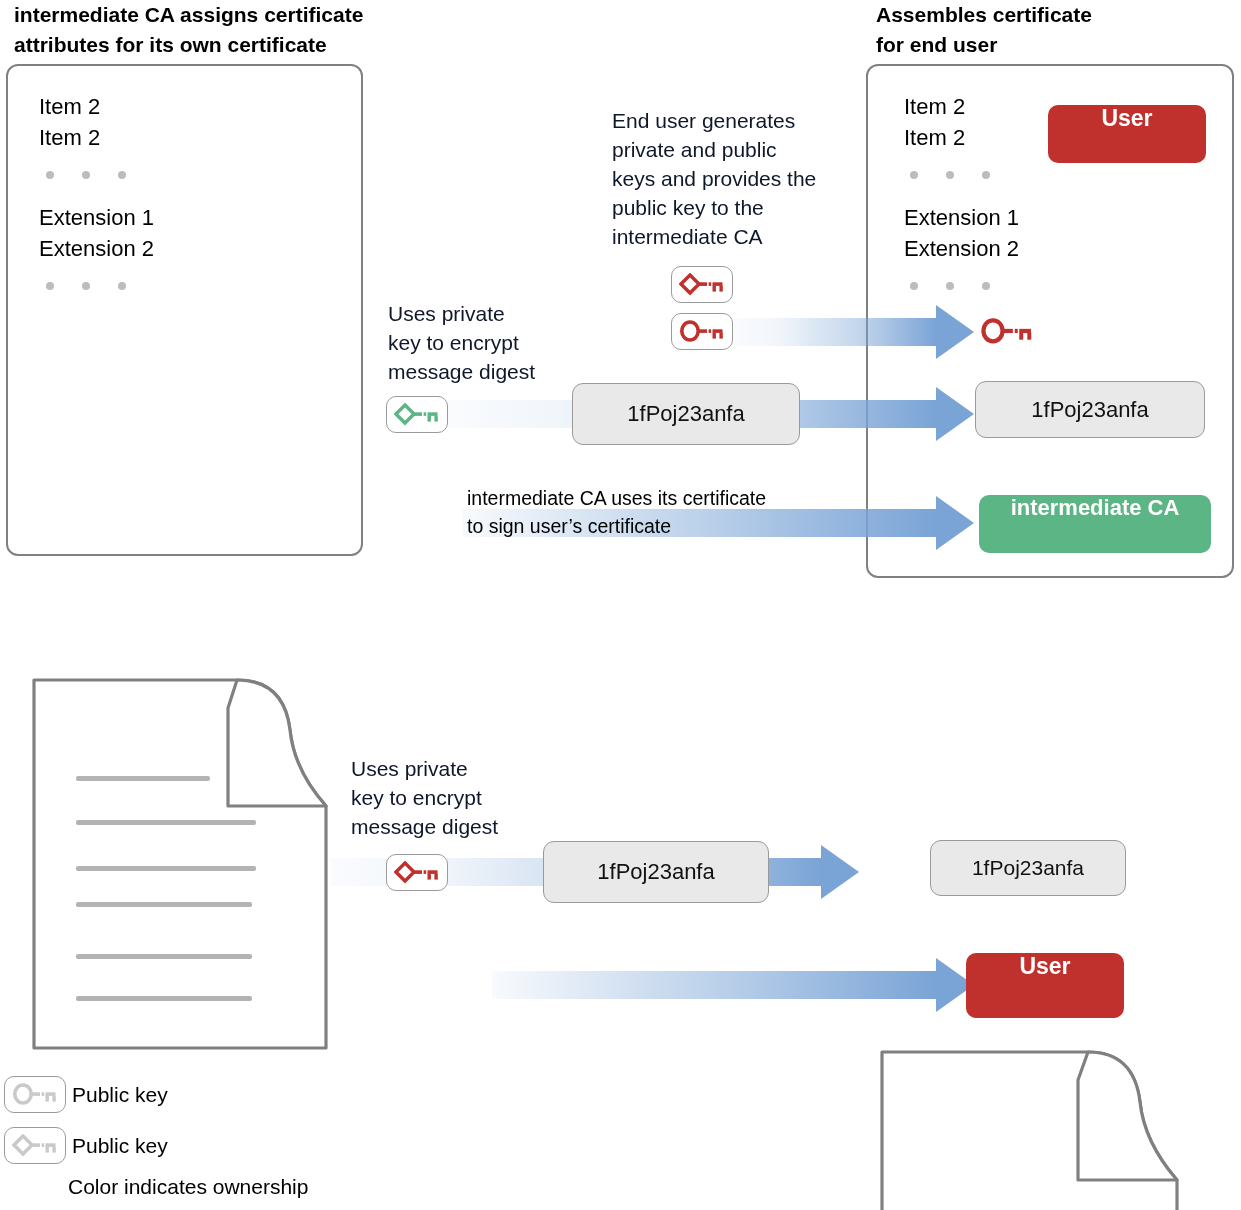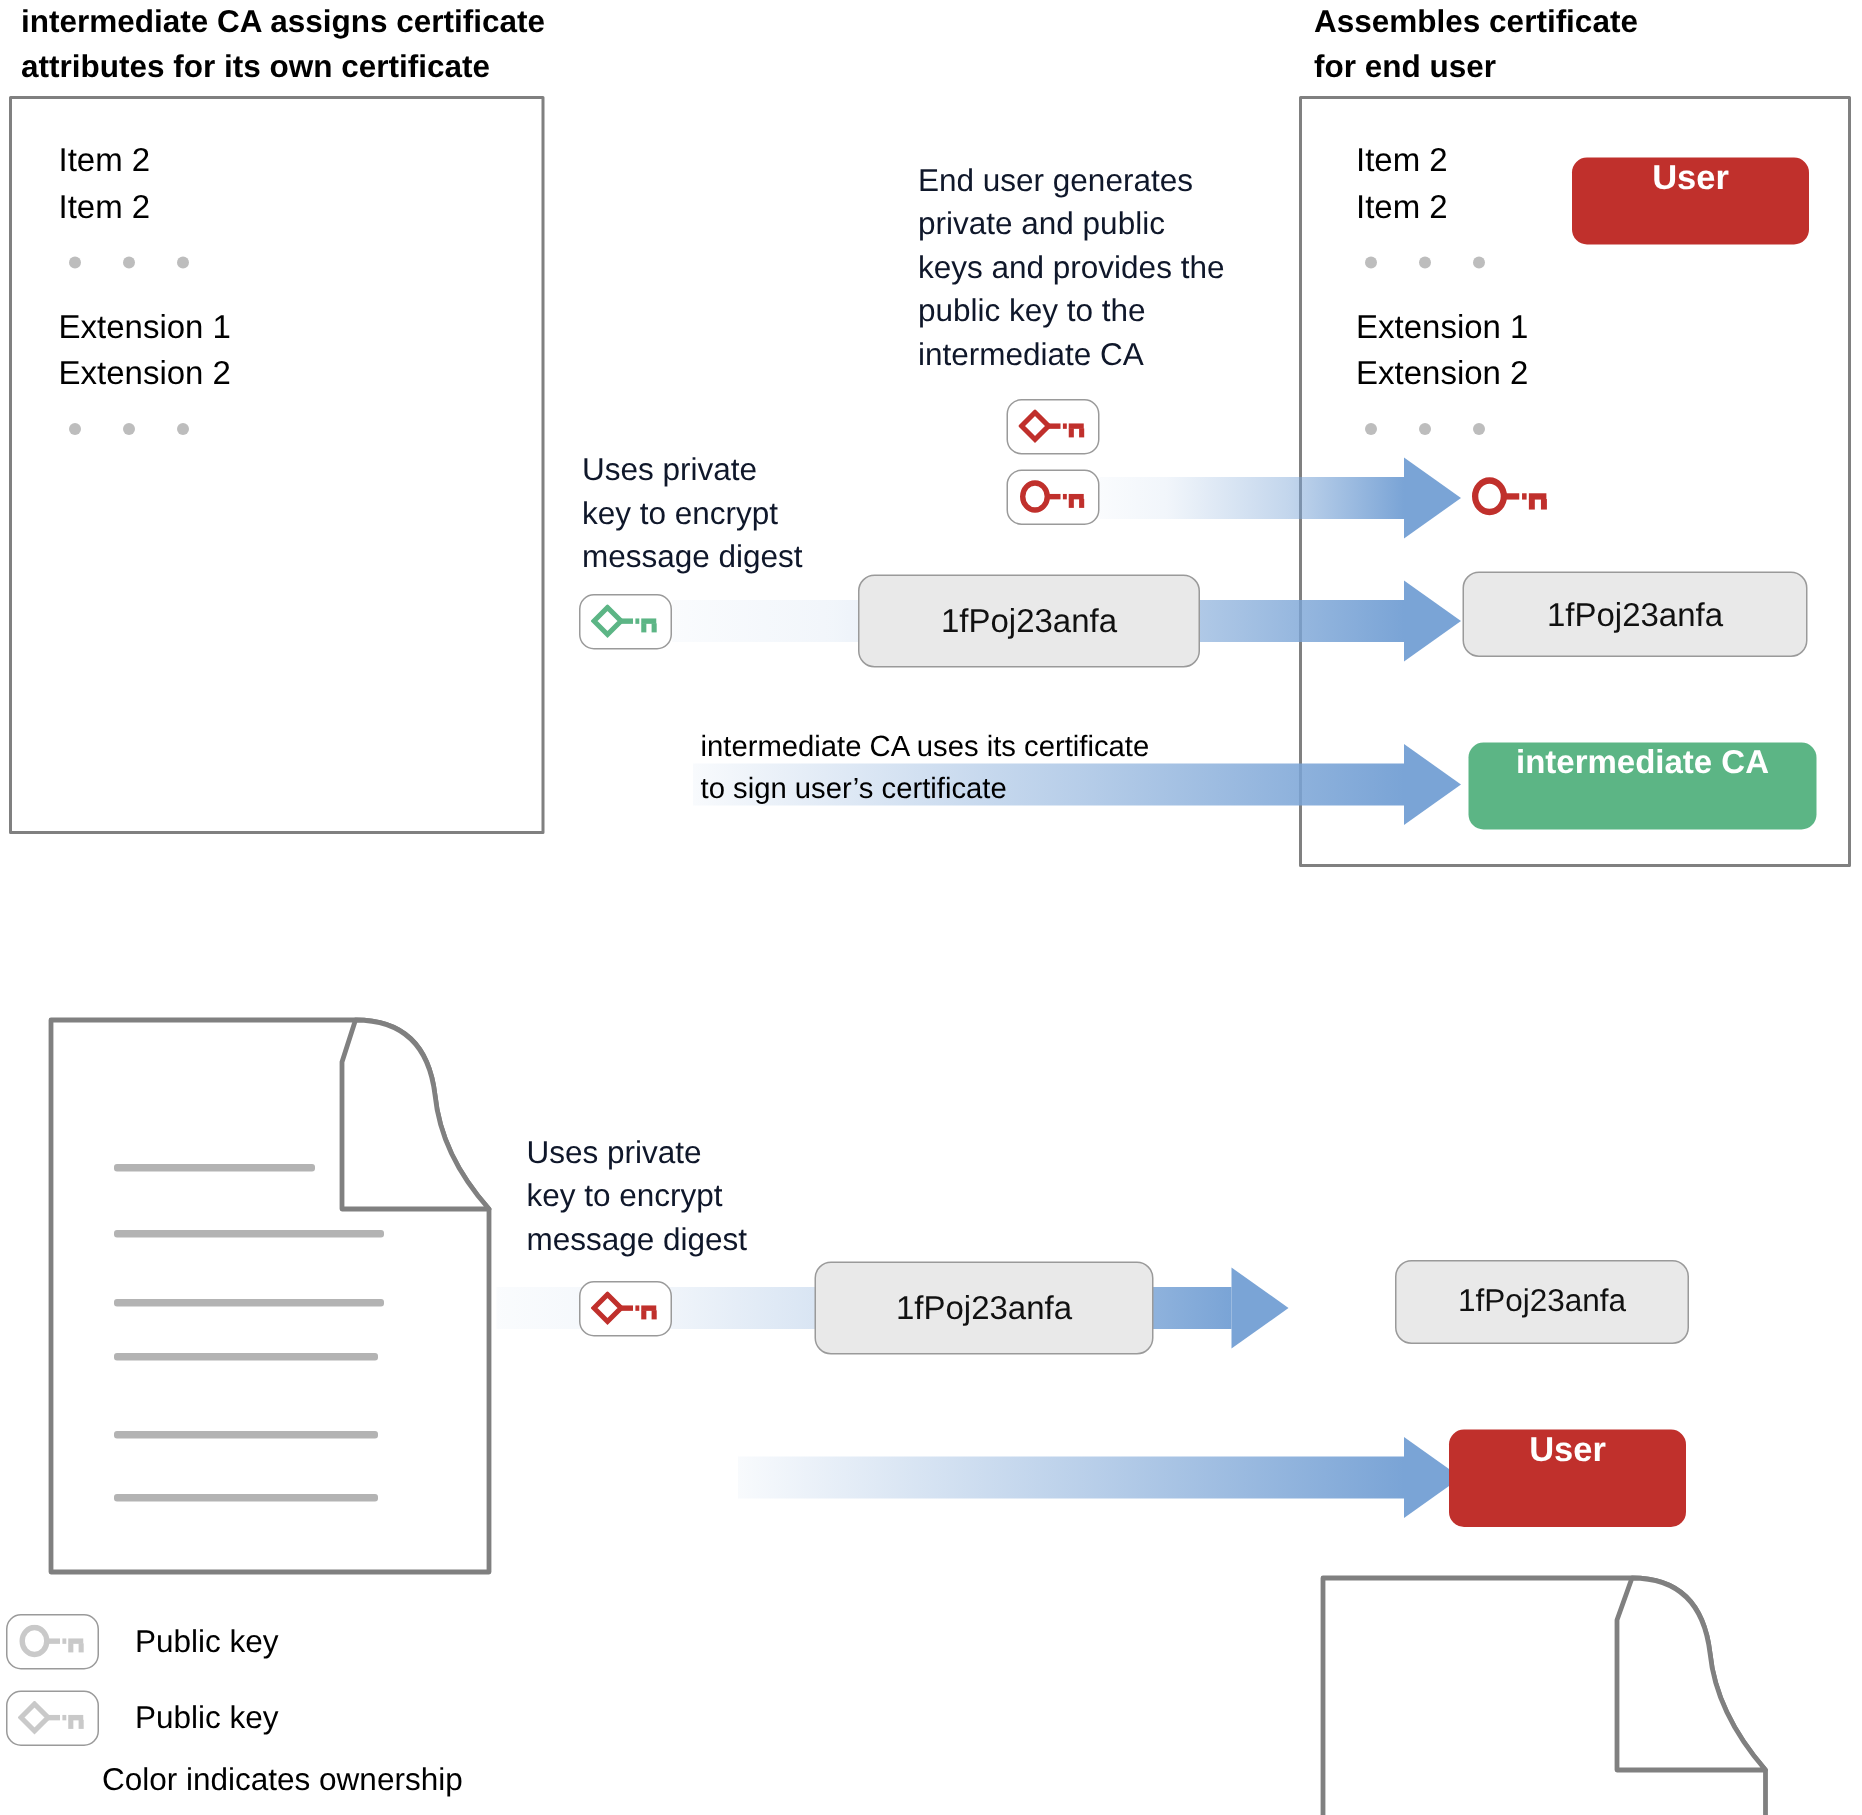--- a/index.html
+++ b/index.html
@@ -6,21 +6,21 @@
   body{font-family:"Liberation Sans","DejaVu Sans",sans-serif;color:#000;}
   #stage{position:relative;width:1241px;height:1210px;overflow:hidden;background:#fff;}
 
   .abs{position:absolute;}
 
   .caption{font-size:21px;line-height:30px;color:#000;white-space:pre-line;font-weight:bold;}
   .note{font-size:21px;line-height:29px;color:#0f172a;white-space:pre-line;}
   .note-sm{font-size:19.5px;line-height:28px;color:#000;white-space:pre-line;}
 
   
-  .certbox{border:2px solid #808080;border-radius:1px;background:#fff;box-sizing:border-box;}
+  .certbox{border:2px solid #808080;border-radius:12px;background:#fff;box-sizing:border-box;}
 
   .cert-line{font-size:22px;line-height:31px;color:#000;}
 
   .dots{display:flex;gap:28px;align-items:center;}
   .dot{width:8px;height:8px;border-radius:50%;background:#bdbdbd;}
 
   
   .pill{display:flex;align-items:flex-start;justify-content:center;border-radius:10px;
         font-weight:bold;color:#fff;box-sizing:border-box;}
   .pill.red{background:#c0302c;}
@@ -34,21 +34,21 @@
   
   .arrow-tail{height:28px;background:linear-gradient(to right,rgba(122,164,214,0.04) 0%,rgba(122,164,214,0.10) 22%,rgba(122,164,214,0.45) 62%,rgba(122,164,214,1) 100%);}
   .arrow-tail.solidish{background:linear-gradient(to right,rgba(122,164,214,0.05) 0%,rgba(122,164,214,0.55) 55%,rgba(122,164,214,1) 100%);}
   .arrow-head{width:0;height:0;border-top:27px solid transparent;border-bottom:27px solid transparent;border-left:38px solid #7aa4d6;}
 
   
   .keybadge{background:#fff;border:1.6px solid #9a9a9a;border-radius:10px;
             display:flex;align-items:center;justify-content:center;box-sizing:border-box;}
 
   
-  .legend-row{display:flex;align-items:center;gap:24px;justify-content:space-between;}
+  .legend-row{display:flex;align-items:center;gap:6px;justify-content:space-between;}
   .legend-label{font-size:21px;color:#000;}
 
   
   .docpage{position:relative;}
   .docline{position:absolute;height:5px;background:#b3b3b3;border-radius:2px;}
 </style>
 </head>
 <body>
 
 <div id="stage">

